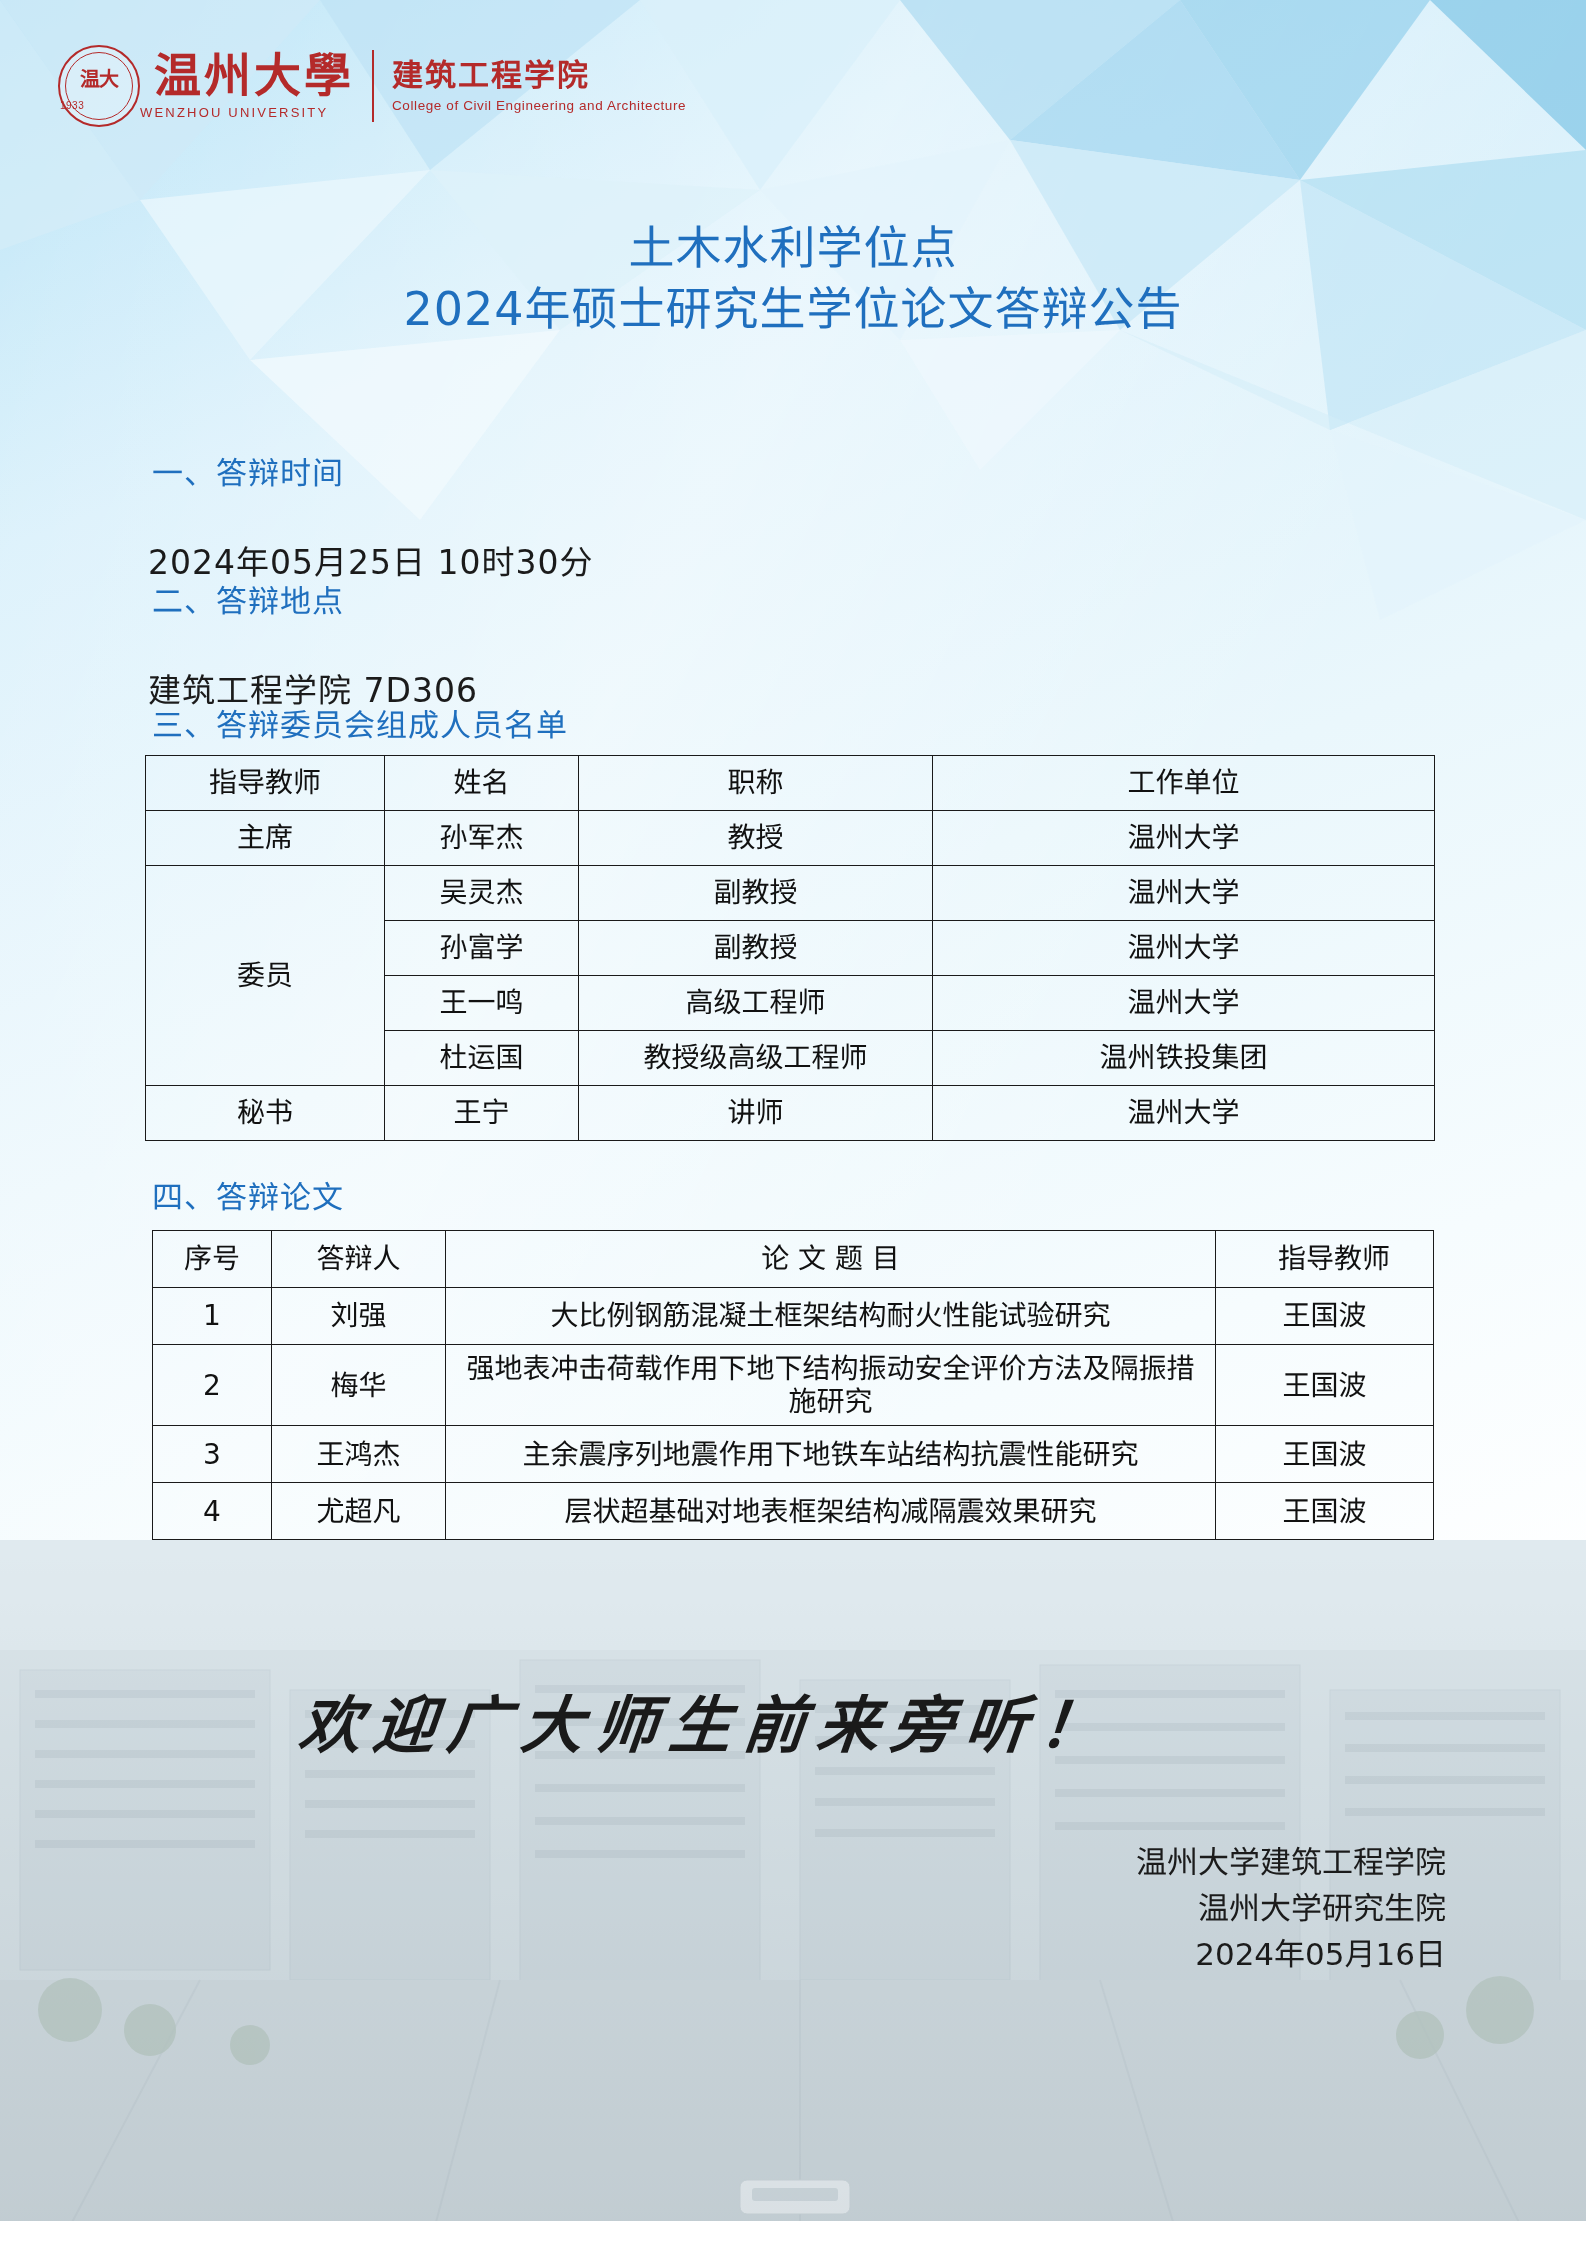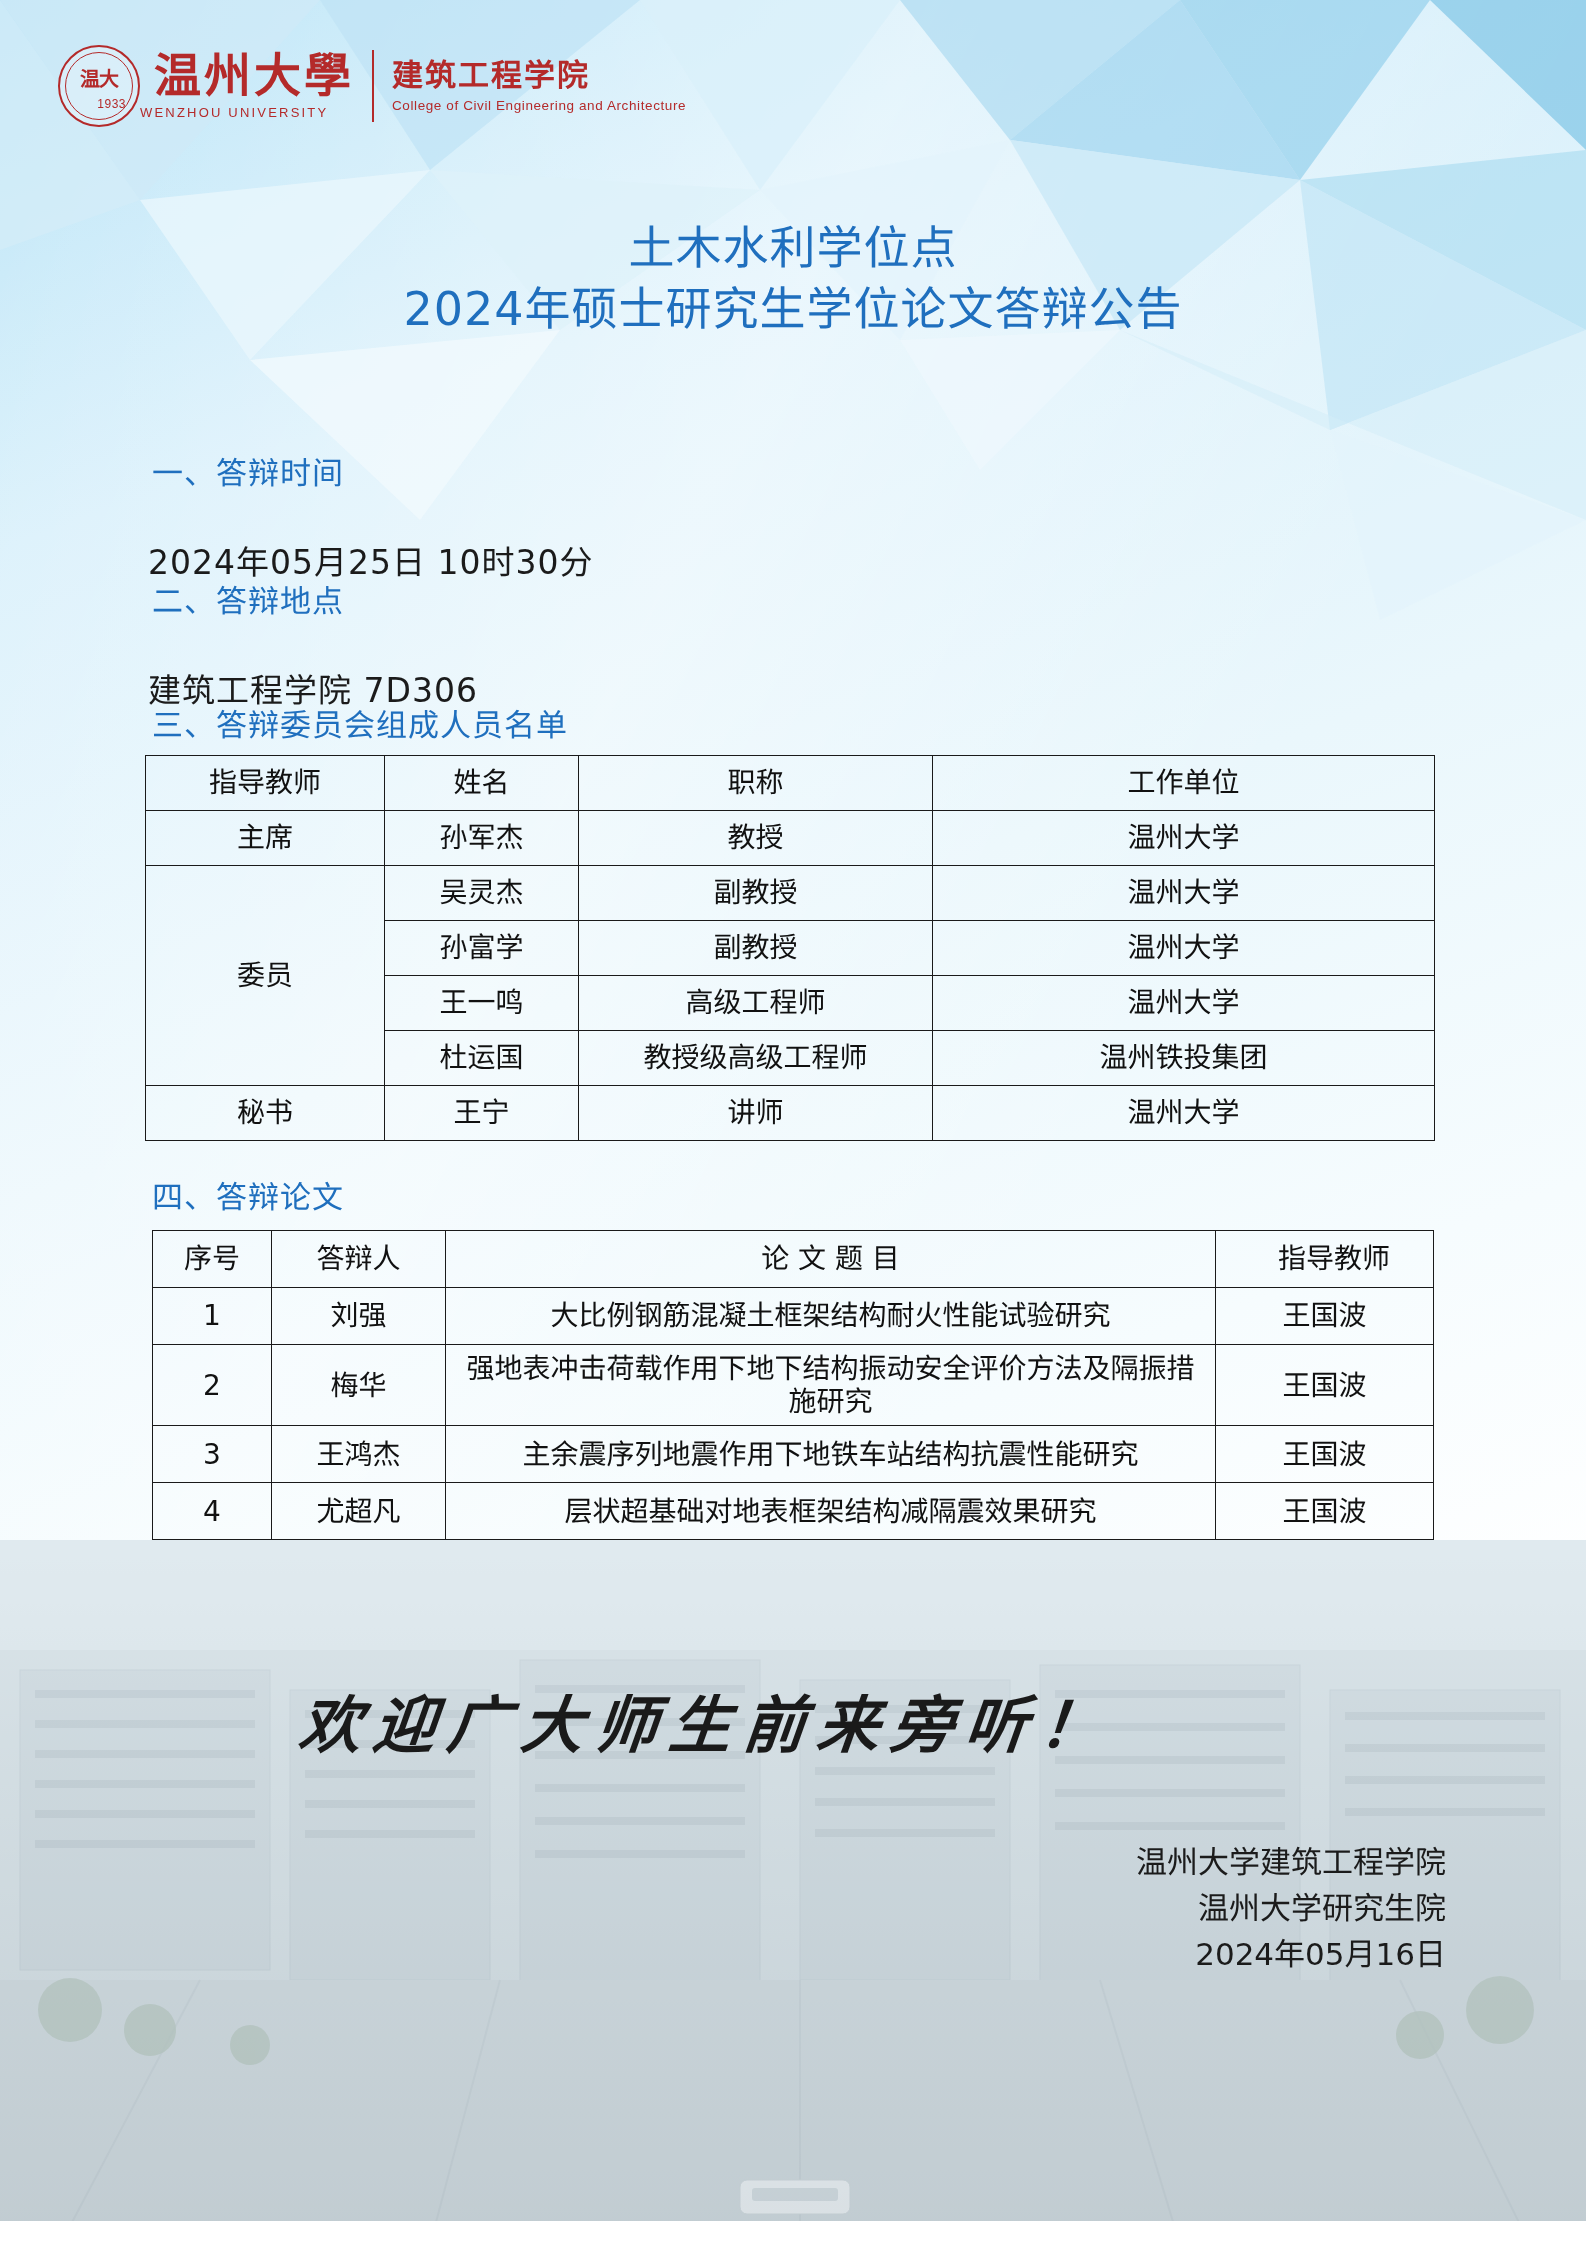--- a/index.html
+++ b/index.html
@@ -86,23 +86,23 @@
     text-align: center;
     color: #b42a2a;
     font-size: 20px;
     font-weight: bold;
     line-height: 1;
     letter-spacing: -1px;
   }
   .seal-year {
     position: absolute;
     left: 0; right: 12px; bottom: 14px;
-    text-align: right;
-    color: #b42a2a;
-    font-size: 12px;
+    text-align: left;
+    color: #b42a2a;
+    font-size: 10px;
     letter-spacing: 0.5px;
   }
   .logo-cn {
     margin-left: 14px;
     color: #b42a2a;
     font-size: 47px;
     font-weight: bold;
     letter-spacing: 3px;
     line-height: 1;
     font-family: "DejaVu Sans", "Liberation Sans", sans-serif;

